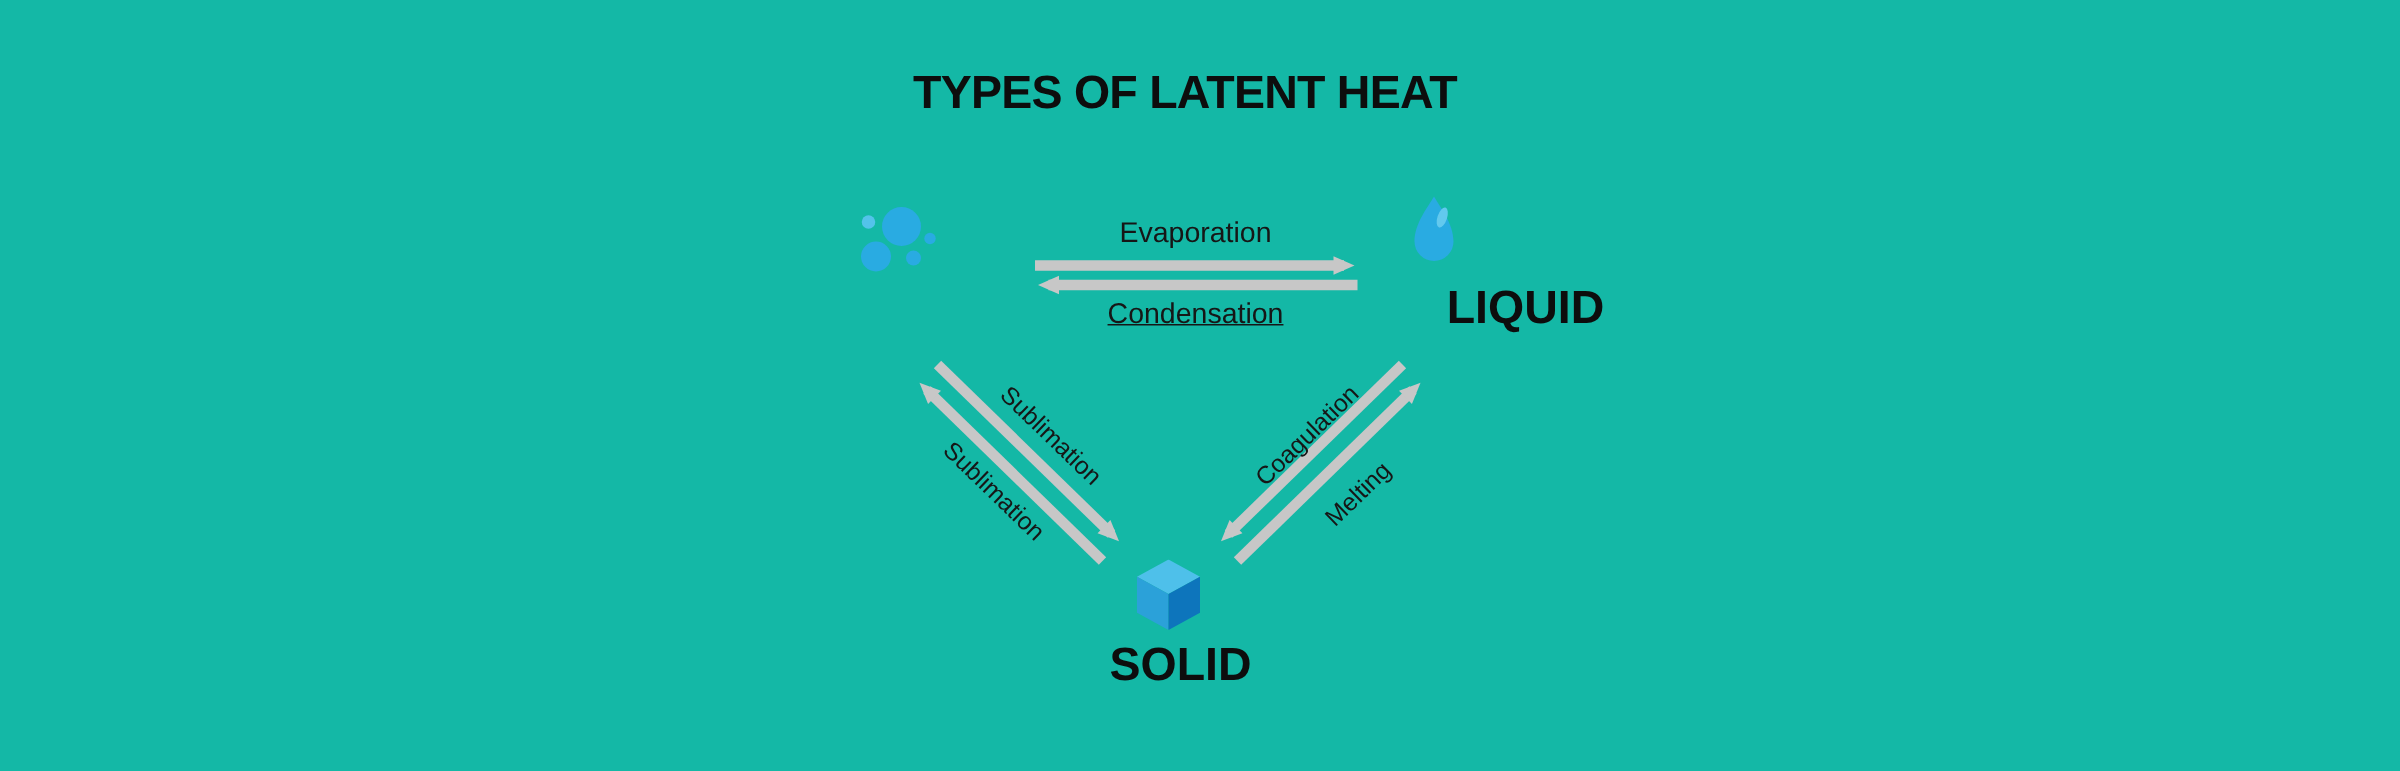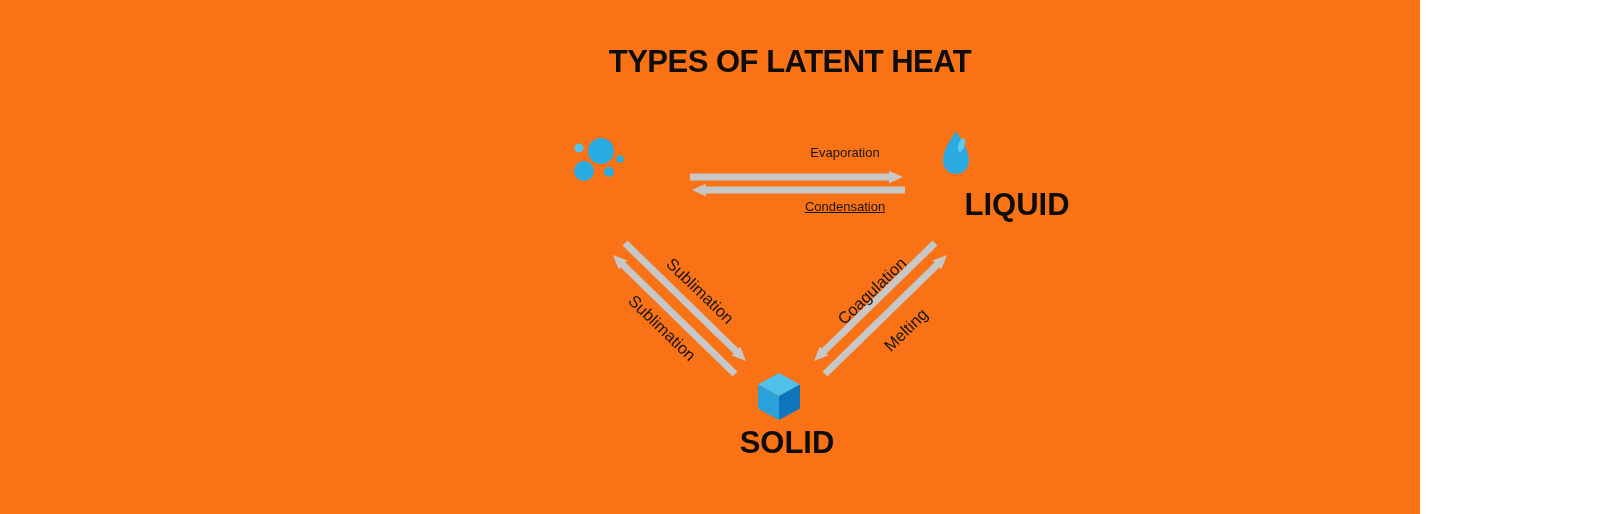--- a/index.html
+++ b/index.html
@@ -1,25 +1,25 @@
 <!DOCTYPE html>
 <html><head>
 <meta charset="utf-8">
 <style>
   html,body{margin:0;padding:0;background:#ffffff;}
   body{width:1600px;height:514px;font-family:"Liberation Sans",sans-serif;}
-  .canvas{position:relative;width:1420px;height:514px;background:#f97316;overflow:hidden;}
+  .canvas{position:relative;width:1600px;height:514px;background:#14b8a6;overflow:hidden;}
   .title{
     position:absolute;left:790px;top:44px;transform:translateX(-50%);
     font-size:31px;font-weight:800;letter-spacing:-0.5px;color:#0d0d0d;white-space:nowrap;
   }
   .arrow-layer{position:absolute;left:0;top:0;pointer-events:none;}
   .hlabel{
     position:absolute;transform:translateX(-50%);
-    font-size:13px;color:#161616;white-space:nowrap;margin-left:48px;
+    font-size:19px;color:#161616;white-space:nowrap;
   }
   .dlabel{
     position:absolute;font-size:16.5px;color:#161616;white-space:nowrap;
   }
   .rot-right{transform:translate(-50%,-50%) rotate(44deg);}
   .rot-left{transform:translate(-50%,-50%) rotate(-44deg);}
   .state-label{
     position:absolute;font-size:31px;font-weight:800;color:#0d0d0d;
     white-space:nowrap;line-height:1;
   }

